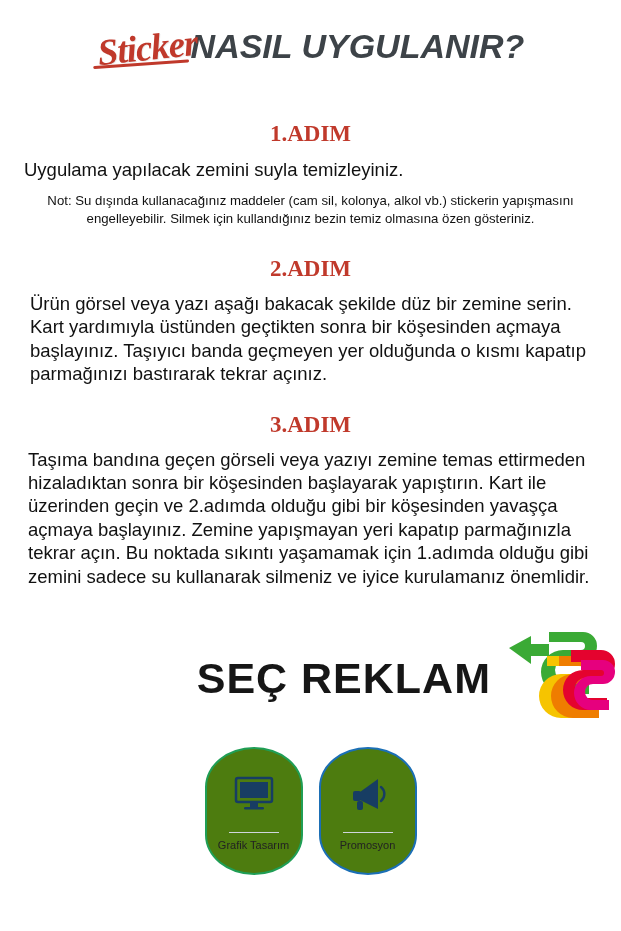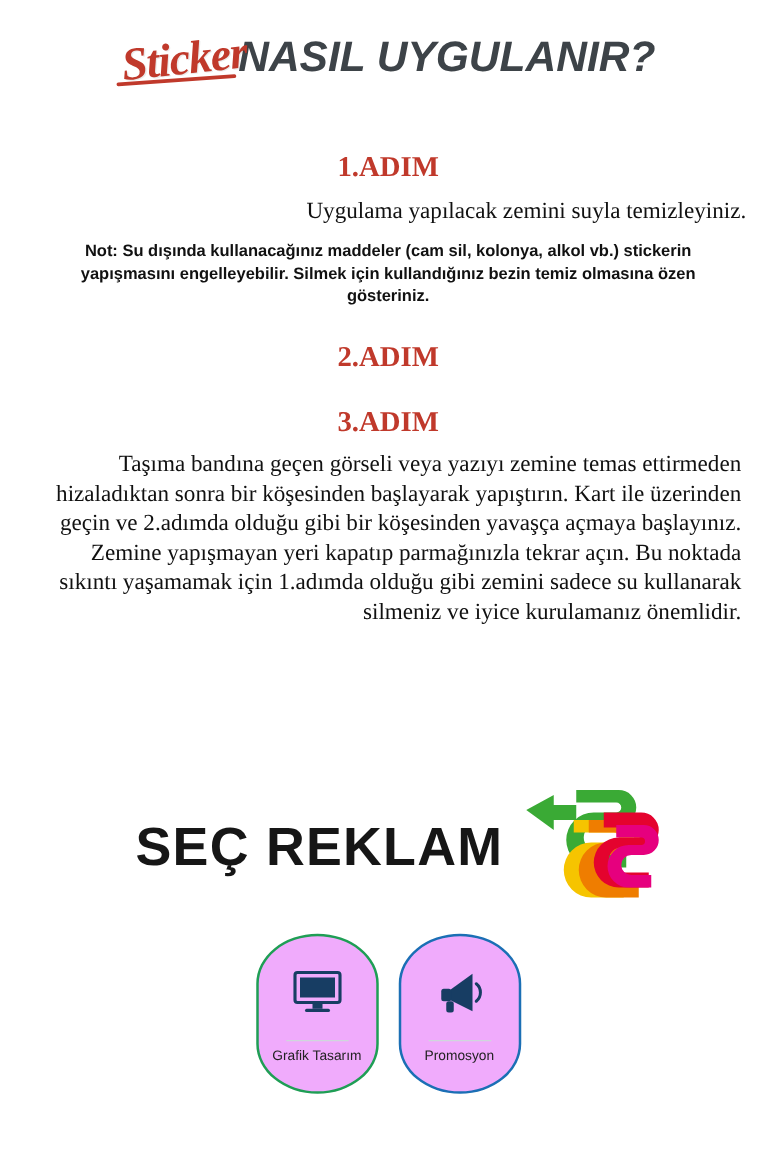--- a/index.html
+++ b/index.html
@@ -74,58 +74,57 @@
     font-weight: bold;
     font-size: 23px;
     margin: 0;
     padding: 0;
   }
   .step-1-title { margin-top: 56px; }
   .step-2-title { margin-top: 28px; }
   .step-3-title { margin-top: 26px; }
 
   .body-text {
-    text-align: right;
-    font-family: Liberation Serif, serif;
+    text-align: left;
+    font-family: Liberation Sans, sans-serif;
     font-size: 18.5px;
     line-height: 1.27;
     color: #111;
     margin: 0;
     padding: 0 24px;
   }
   .p-gap-1 { margin-top: 11px; }
   .p-gap-2 { margin-top: 13px; }
   .p-gap-3 { margin-top: 10px; }
 
   .note-text {
     text-align: center;
     font-family: "Liberation Sans", sans-serif;
     font-size: 13.2px;
     line-height: 1.33;
     color: #111;
     margin-top: 11px;
     padding: 0 32px;
-    font-weight: bold;
   }
 
   .step2-text { padding: 0 30px; }
   .step3-text { padding: 0 28px; }
 
   
   .footer {
     position: absolute;
     left: 0;
     right: 0;
     bottom: 22px;
     height: 290px;
   }
   .brand-row {
     display: flex;
     align-items: center;
-    justify-content: center;
+    justify-content: flex-end;
     height: 118px;
     gap: 6px;
     padding-left: 20px;
   }
   .brand-name {
     font-family: "Liberation Sans", sans-serif;
     font-weight: bold;
     font-size: 43px;
     letter-spacing: 1px;
     color: #161616;
@@ -141,21 +140,21 @@
     display: flex;
     justify-content: center;
     gap: 16px;
     margin-top: 10px;
   }
   .icon-card {
     width: 98px;
     height: 128px;
     border: 2.5px solid #1f9e55;
     border-radius: 49px / 40px;
-    background: #f0abfc;
+    background: #4d7c0f;
     display: flex;
     flex-direction: column;
     align-items: center;
     justify-content: flex-start;
     padding-top: 22px;
     position: relative;
   }
   .icon-card.blue { border-color: #1b6fb5; }
   .icon-glyph {
     width: 46px;
@@ -192,20 +191,21 @@
   <div class="header">
     <span class="header-sticker">Sticker</span>
     <span class="header-main">NASIL UYGULANIR?</span>
   </div>
 
   <h2 class="step-title step-1-title">1.ADIM</h2>
   <p class="body-text p-gap-1">Uygulama yapılacak zemini suyla temizleyiniz.</p>
   <p class="note-text">Not: Su dışında kullanacağınız maddeler (cam sil, kolonya, alkol vb.) stickerin yapışmasını engelleyebilir. Silmek için kullandığınız bezin temiz olmasına özen gösteriniz.</p>
 
   <h2 class="step-title step-2-title">2.ADIM</h2>
+  <p class="body-text step2-text p-gap-3">Ürün görsel veya yazı aşağı bakacak şekilde düz bir zemine serin. Kart yardımıyla üstünden geçtikten sonra bir köşesinden açmaya başlayınız. Taşıyıcı banda geçmeyen yer olduğunda o kısmı kapatıp parmağınızı bastırarak tekrar açınız.</p>
 
   <h2 class="step-title step-3-title">3.ADIM</h2>
   <p class="body-text step3-text p-gap-3">Taşıma bandına geçen görseli veya yazıyı zemine temas ettirmeden hizaladıktan sonra bir köşesinden başlayarak yapıştırın. Kart ile üzerinden geçin ve 2.adımda olduğu gibi bir köşesinden yavaşça açmaya başlayınız. Zemine yapışmayan yeri kapatıp parmağınızla tekrar açın. Bu noktada sıkıntı yaşamamak için 1.adımda olduğu gibi zemini sadece su kullanarak silmeniz ve iyice kurulamanız önemlidir.</p>
 
   <div class="footer">
 
     <div class="brand-row">
       <span class="brand-name">SEÇ REKLAM</span>
 
       <span class="brand-mark">

